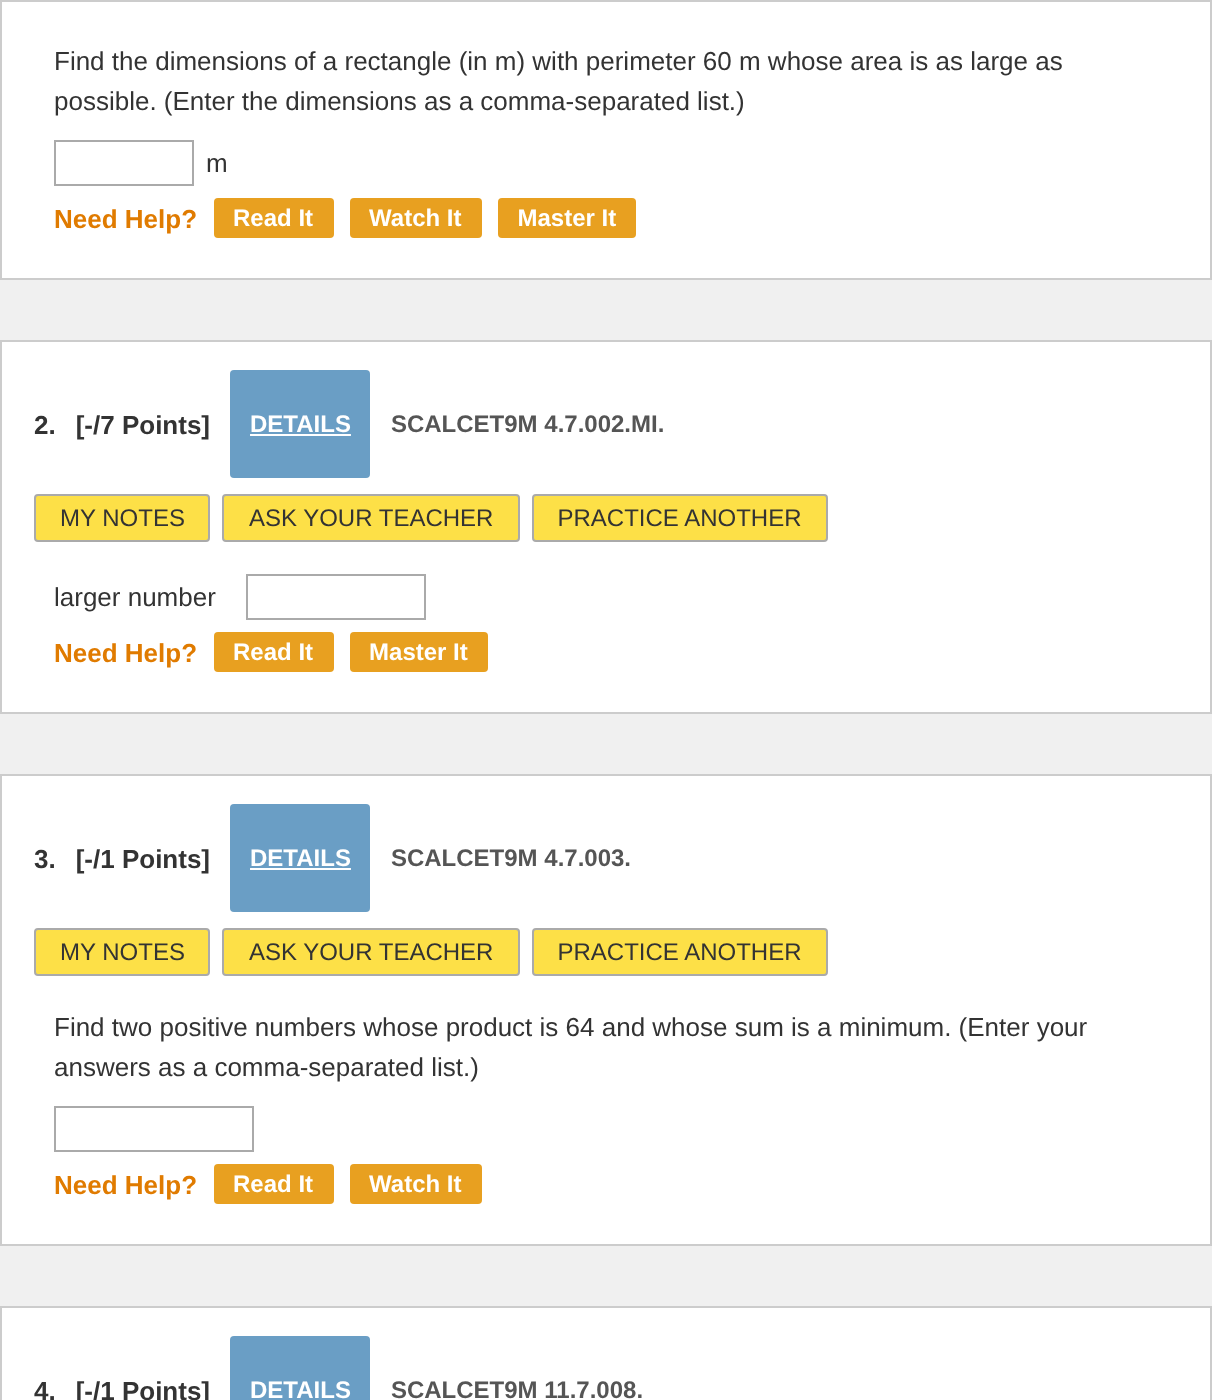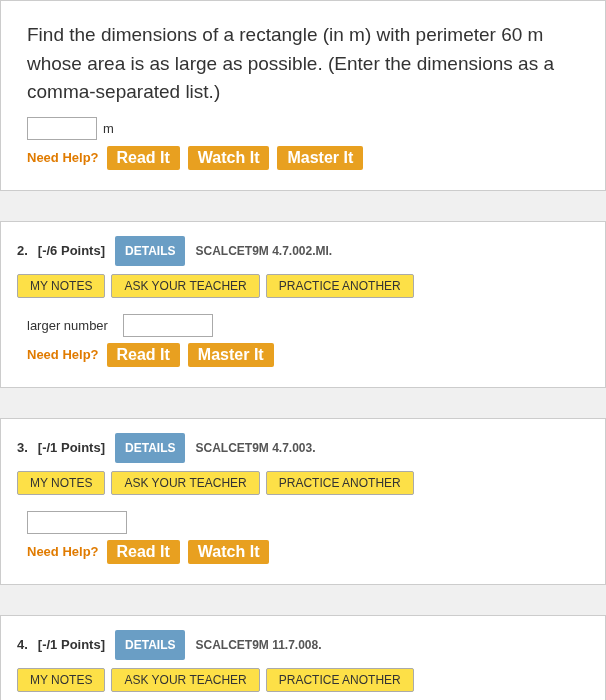--- a/index.html
+++ b/index.html
@@ -26,25 +26,26 @@
       margin-bottom: 8px;
     }
     .problem-number {
       font-weight: bold;
       font-size: 13px;
     }
     .details-btn {
       background: #6a9ec5;
       color: #fff;
       border: none;
-      padding: 8px 10px;
+      padding: 20px 10px;
       font-size: 12px;
       font-weight: bold;
       cursor: pointer;
       border-radius: 2px;
+      text-decoration: underline;
     }
     .scalcet-label {
       font-size: 12px;
       color: #555;
       font-weight: bold;
     }
     .action-bar {
       display: flex;
       gap: 6px;
       margin-bottom: 10px;
@@ -55,21 +56,21 @@
       color: #333;
       padding: 4px 12px;
       font-size: 12px;
       cursor: pointer;
       border-radius: 2px;
     }
     .problem-body {
       padding: 6px 10px 6px 10px;
     }
     .problem-text {
-      font-size: 19px;
+      font-size: 13px;
       margin-bottom: 10px;
       line-height: 1.5;
     }
     .input-row {
       display: flex;
       align-items: center;
       gap: 6px;
       margin-bottom: 6px;
     }
     .input-label {
@@ -97,21 +98,21 @@
     .need-help-text {
       color: #e07b00;
       font-weight: bold;
       font-size: 13px;
     }
     .help-btn {
       background: #e8a020;
       color: #fff;
       border: none;
       padding: 3px 10px;
-      font-size: 16px;
+      font-size: 12px;
       cursor: pointer;
       border-radius: 2px;
       font-weight: bold;
     }
     .divider {
       height: 12px;
       background: #f0f0f0;
     }
   </style>
 </head>
@@ -133,21 +134,21 @@
         <button class="help-btn">Master It</button>
       </div>
     </div>
   </div>
 
   <div class="divider"></div>
 
   <div class="problem-card">
     <div class="problem-header">
       <span class="problem-number">2.</span>
-      <span class="problem-number">[-/6 Points]</span>
+      <span class="problem-number">[-/7 Points]</span>
       <button class="details-btn">DETAILS</button>
       <span class="scalcet-label">SCALCET9M 4.7.002.MI.</span>
     </div>
     <div class="action-bar">
       <button class="action-btn">MY NOTES</button>
       <button class="action-btn">ASK YOUR TEACHER</button>
       <button class="action-btn">PRACTICE ANOTHER</button>
     </div>
     <div class="problem-body">
       <div class="input-row">
@@ -170,20 +171,21 @@
       <span class="problem-number">[-/1 Points]</span>
       <button class="details-btn">DETAILS</button>
       <span class="scalcet-label">SCALCET9M 4.7.003.</span>
     </div>
     <div class="action-bar">
       <button class="action-btn">MY NOTES</button>
       <button class="action-btn">ASK YOUR TEACHER</button>
       <button class="action-btn">PRACTICE ANOTHER</button>
     </div>
     <div class="problem-body">
+      <div class="problem-text">Find two positive numbers whose product is 64 and whose sum is a minimum. (Enter your answers as a comma-separated list.)</div>
       <div class="input-row">
         <input class="answer-input wide" type="text" style="">
       </div>
       <div class="need-help">
         <span class="need-help-text">Need Help?</span>
         <button class="help-btn">Read It</button>
         <button class="help-btn">Watch It</button>
       </div>
     </div>
   </div>

